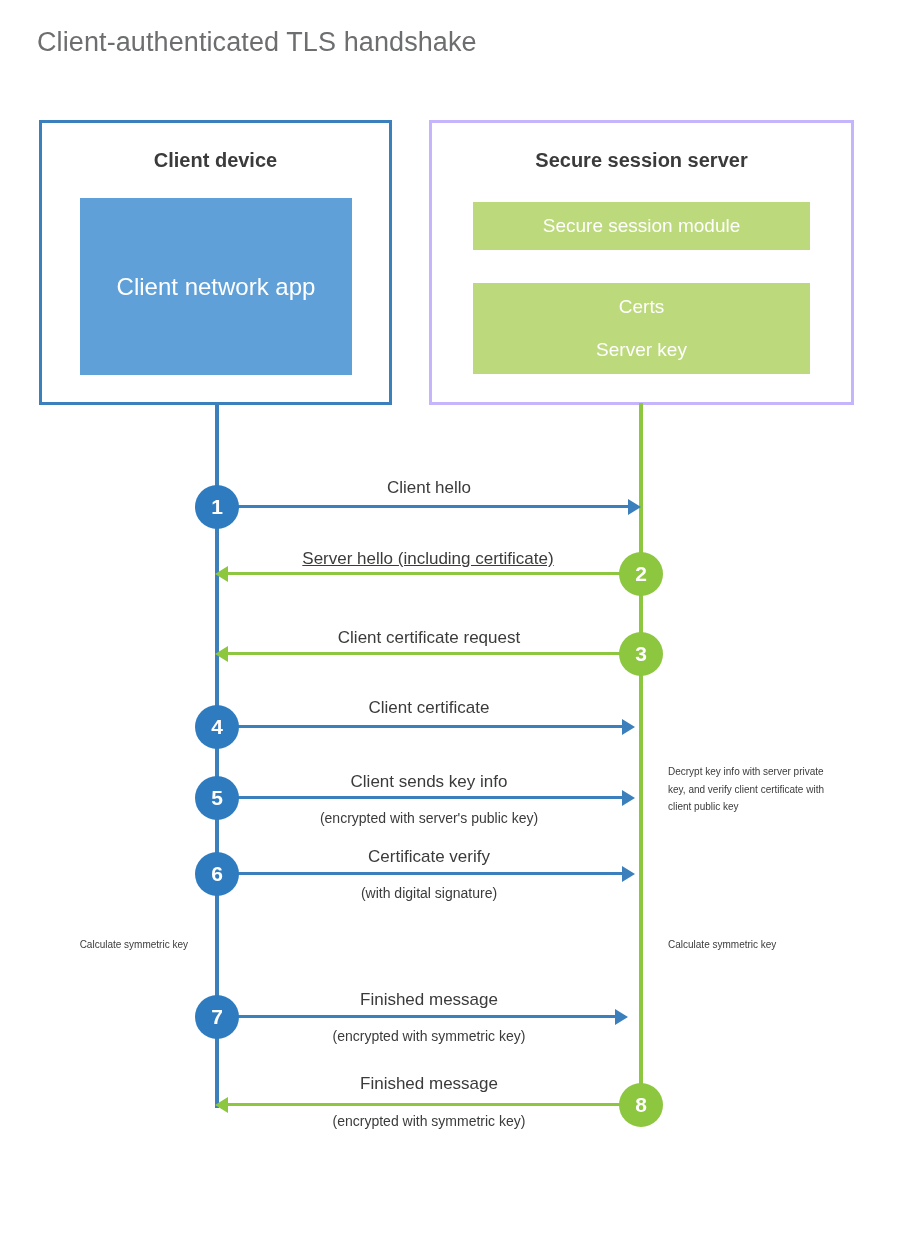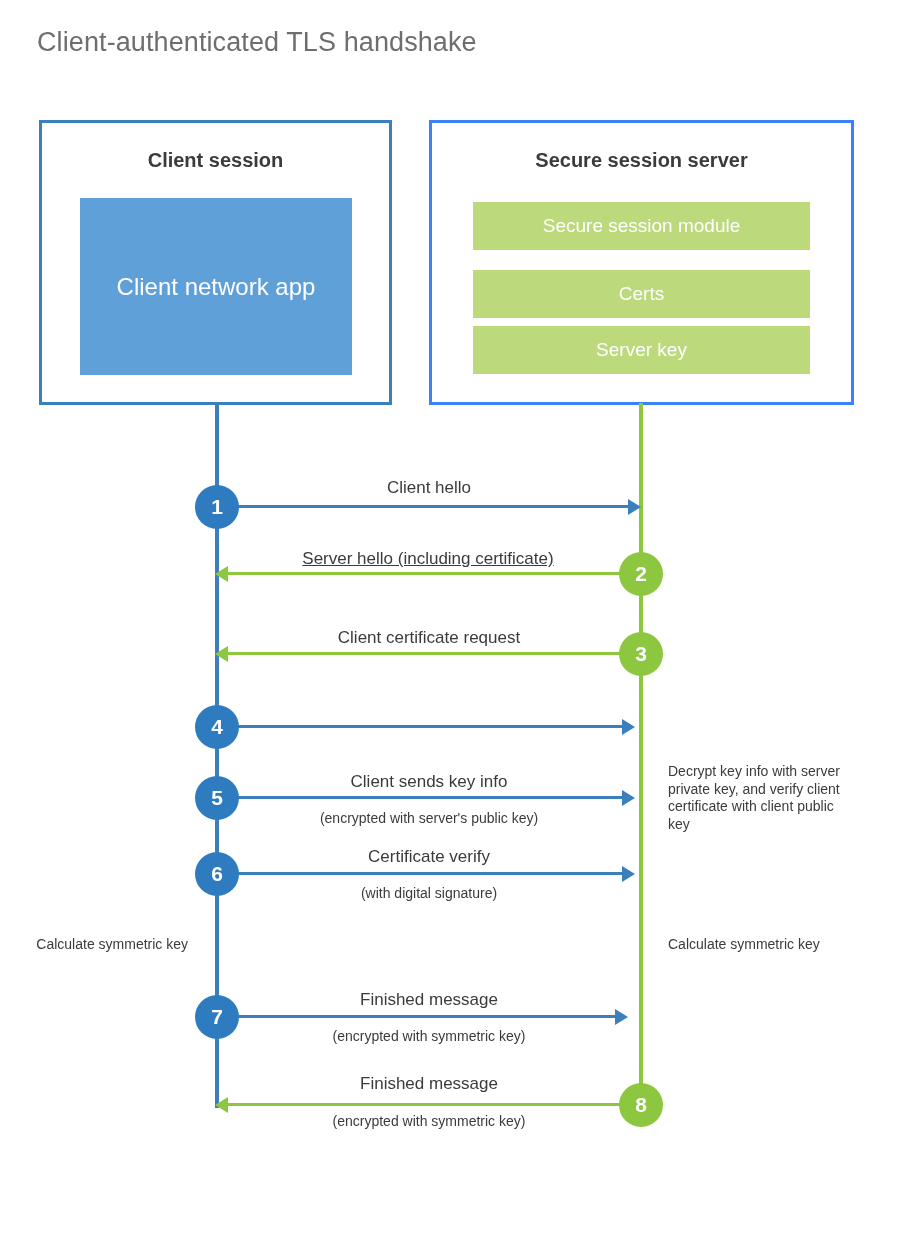--- a/index.html
+++ b/index.html
@@ -42,21 +42,21 @@
     top: 120px;
     width: 353px;
     height: 285px;
     border: 3px solid #3b7fbd;
   }
   #server-box {
     left: 429px;
     top: 120px;
     width: 425px;
     height: 285px;
-    border: 3px solid #3b82f6;
+    border: 3px solid #c4b5fd;
   }
   .party-title {
     position: absolute;
     left: 0;
     right: 0;
     top: 26px;
     text-align: center;
     font-size: 20px;
     font-weight: bold;
     color: #3b3b3b;
@@ -87,21 +87,21 @@
     height: 48px;
     background: #bcda7c;
     color: #ffffff;
     font-size: 19px;
     display: flex;
     align-items: center;
     justify-content: center;
     text-align: center;
   }
   #server-bar-0 { top: 79px; }
-  #server-bar-1 { top: 147px; }
+  #server-bar-1 { top: 160px; }
   #server-bar-2 { top: 203px; }
 
   
   .lifeline {
     position: absolute;
     width: 4px;
   }
   #client-lifeline {
     left: 215px;
     top: 403px;
@@ -161,21 +161,21 @@
     position: absolute;
     text-align: center;
     font-size: 14px;
     color: #3b3b3b;
     white-space: nowrap;
   }
 
   
   .side-note {
     position: absolute;
-    font-size: 14px;
+    font-size: 10px;
     line-height: 17.5px;
     color: #3b3b3b;
   }
   #note-client-calc {
     left: 28px;
     top: 936px;
     width: 160px;
     text-align: right;
   }
   #note-server-calc {
@@ -192,21 +192,21 @@
   }
 </style>
 </head>
 <body>
 
 <div id="canvas">
 
   <div id="page-title">Client-authenticated TLS handshake</div>
 
   <div class="party-box" id="client-box">
-    <div class="party-title">Client session</div>
+    <div class="party-title">Client device</div>
     <div id="client-app">Client network app</div>
   </div>
 
   <div class="party-box" id="server-box">
     <div class="party-title">Secure session server</div>
     <div class="server-bar" id="server-bar-0">Secure session module</div>
     <div class="server-bar" id="server-bar-1">Certs</div>
     <div class="server-bar" id="server-bar-2">Server key</div>
   </div>
 
@@ -221,20 +221,21 @@
   <div class="msg-label" style="left:216px; top:549px; width:424px;text-decoration:underline;">Server hello (including certificate)</div>
   <div class="msg-line green" style="left:223px; top:572px; width:418px;"></div>
   <div class="arrow-head left green" style="left:215px; top:566px;"></div>
   <div class="step-badge green" style="left:619px; top:552px;">2</div>
 
   <div class="msg-label" style="left:217px; top:628px; width:424px;">Client certificate request</div>
   <div class="msg-line green" style="left:223px; top:652px; width:418px;"></div>
   <div class="arrow-head left green" style="left:215px; top:646px;"></div>
   <div class="step-badge green" style="left:619px; top:632px;">3</div>
 
+  <div class="msg-label" style="left:217px; top:698px; width:424px;">Client certificate</div>
   <div class="msg-line blue" style="left:217px; top:725px; width:411px;"></div>
   <div class="arrow-head right blue" style="left:622px; top:719px;"></div>
   <div class="step-badge blue" style="left:195px; top:705px;">4</div>
 
   <div class="msg-label" style="left:217px; top:772px; width:424px;">Client sends key info</div>
   <div class="msg-line blue" style="left:217px; top:796px; width:411px;"></div>
   <div class="arrow-head right blue" style="left:622px; top:790px;"></div>
   <div class="msg-sublabel" style="left:217px; top:810px; width:424px;">(encrypted with server's public key)</div>
   <div class="step-badge blue" style="left:195px; top:776px;">5</div>
 

